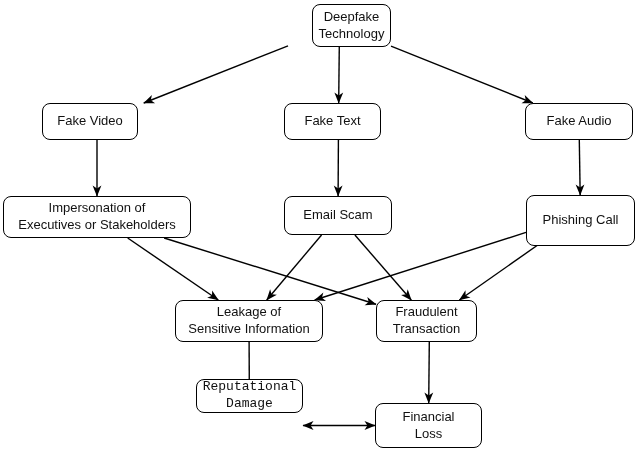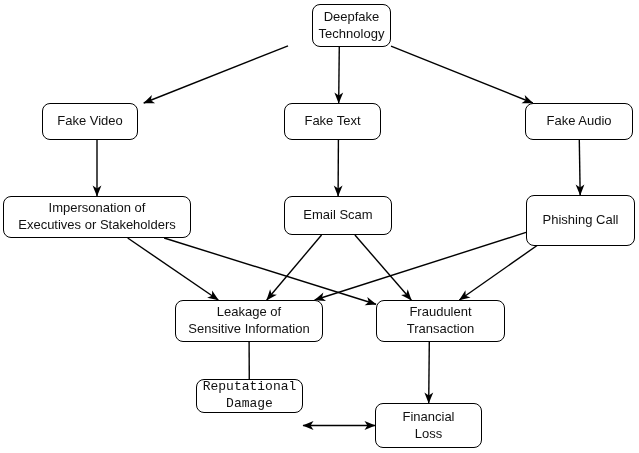--- a/index.html
+++ b/index.html
@@ -96,21 +96,21 @@
       <div class="node" style="left: 284px; top: 196px; width: 108px; height: 39px;">
         <span class="node-label">Email Scam</span>
       </div>
       <div class="node" style="left: 526px; top: 195px; width: 109px; height: 51px;">
         <span class="node-label">Phishing Call</span>
       </div>
       <div class="node" style="left: 175px; top: 300px; width: 148px; height: 42px;">
         <span class="node-label">Leakage of
 Sensitive Information</span>
       </div>
-      <div class="node" style="left: 376px; top: 300px; width: 129px; height: 42px;">
+      <div class="node" style="left: 376px; top: 300px; width: 101px; height: 42px;">
         <span class="node-label">Fraudulent
 Transaction</span>
       </div>
       <div class="node" style="left: 196px; top: 379px; width: 107px; height: 34px; font-family: Liberation Mono, monospace;">
         <span class="node-label">Reputational
 Damage</span>
       </div>
       <div class="node" style="left: 375px; top: 403px; width: 107px; height: 45px;">
         <span class="node-label">Financial
 Loss</span>

